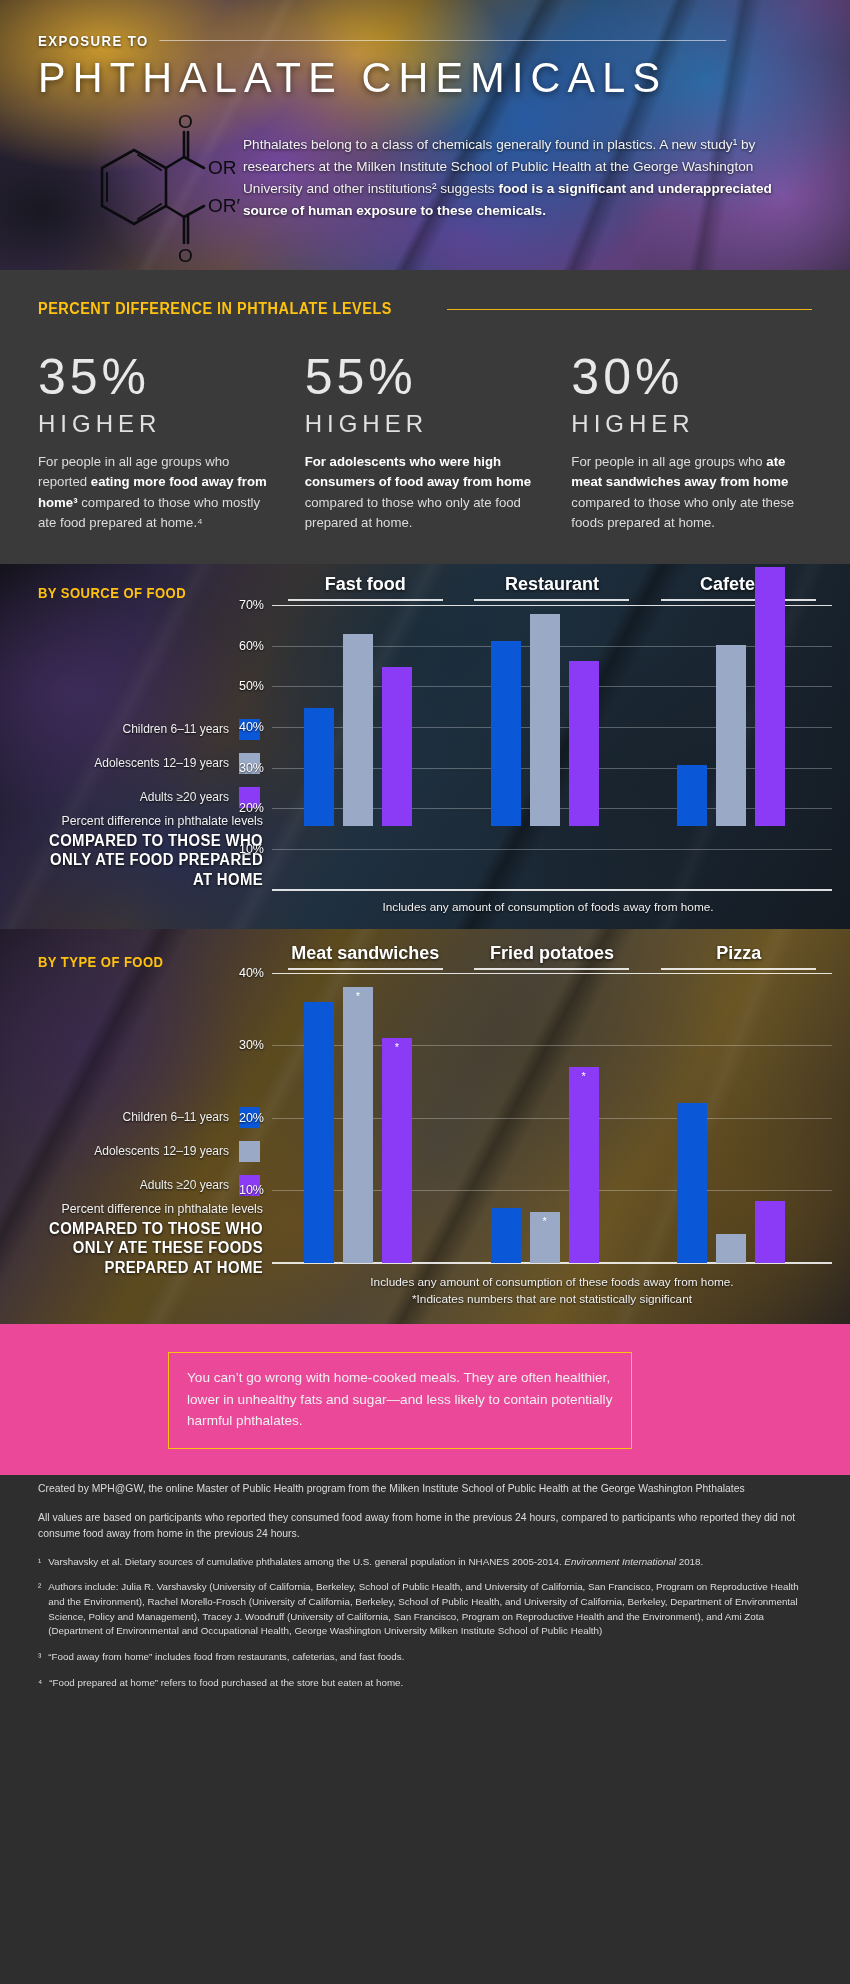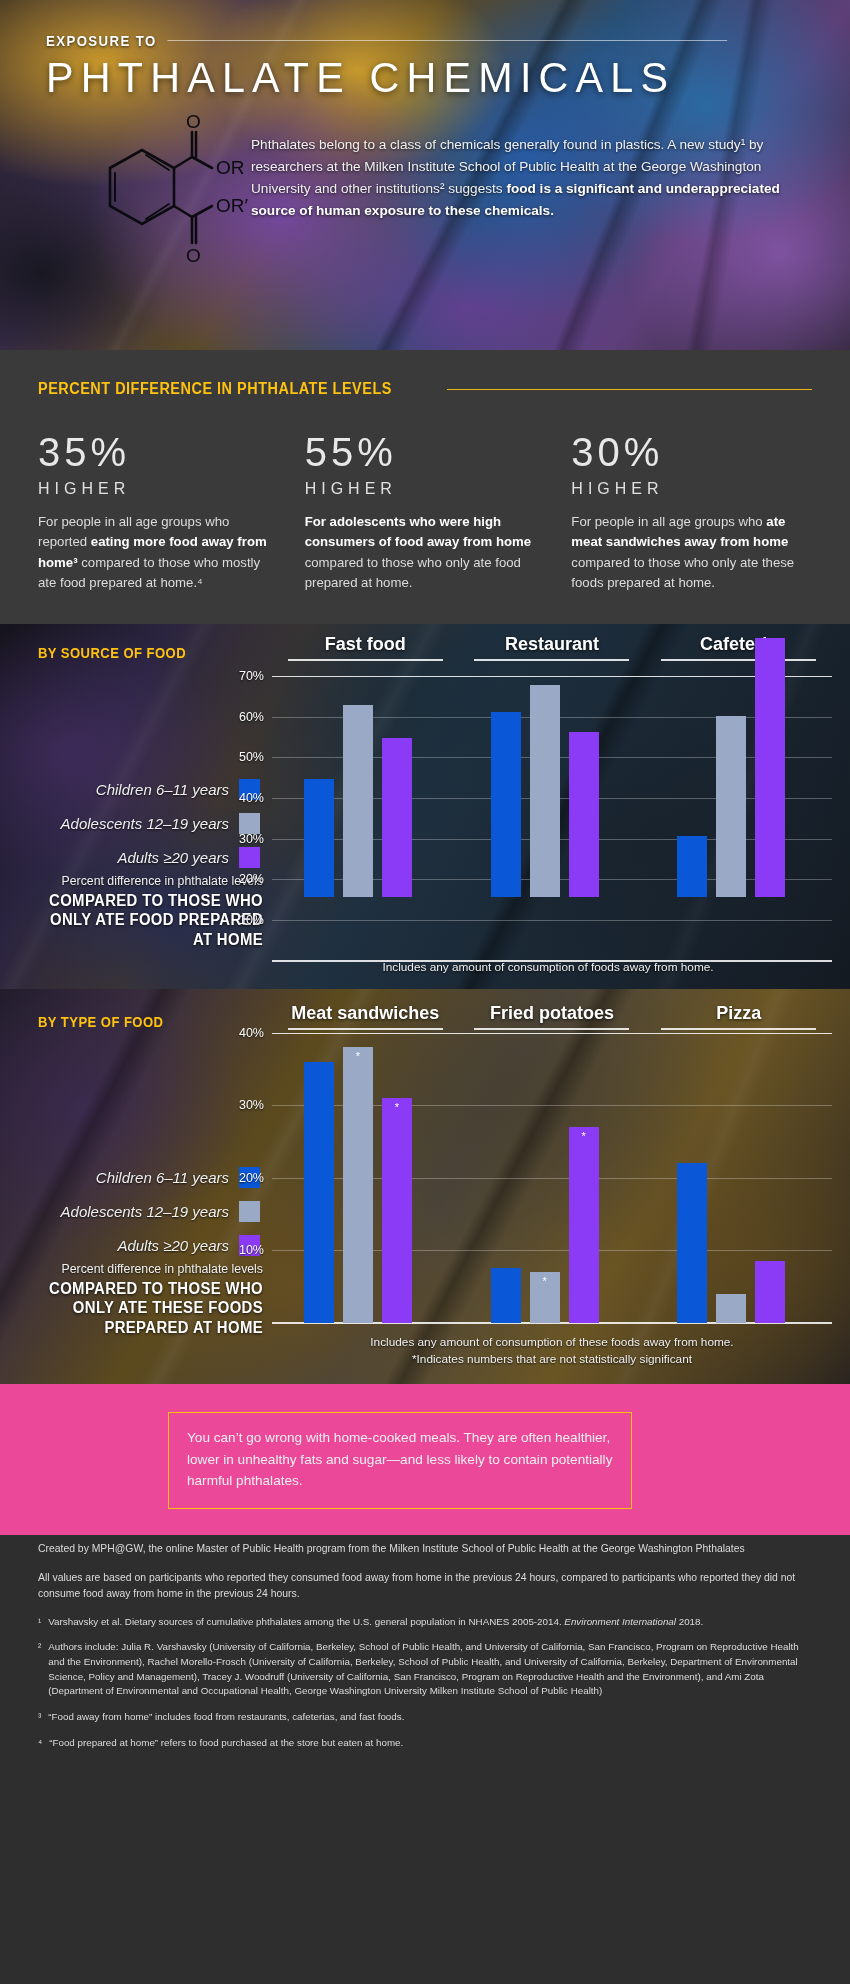--- a/index.html
+++ b/index.html
@@ -4,32 +4,31 @@
 <style>
   * { box-sizing: border-box; margin: 0; padding: 0; }
   html, body { background: #2e2e2e; }
   body {
     width: 850px; height: 1984px; position: relative; overflow: hidden;
     font-family: "Liberation Sans", sans-serif; color: #fff;
   }
 
   
   .header {
-    position: relative; height: 350px; overflow: hidden;
+    position: relative; height: 270px; overflow: hidden;
     background:
       radial-gradient(ellipse 340px 200px at 12% 18%, rgba(226,170,40,.85), transparent 62%),
       radial-gradient(ellipse 300px 240px at 33% 62%, rgba(120,70,185,.80), transparent 64%),
       radial-gradient(ellipse 250px 170px at 42% 20%, rgba(235,180,45,.75), transparent 60%),
       radial-gradient(ellipse 260px 260px at 62% 45%, rgba(40,95,175,.80), transparent 62%),
       radial-gradient(ellipse 280px 220px at 83% 30%, rgba(30,120,180,.72), transparent 62%),
       radial-gradient(ellipse 260px 230px at 92% 72%, rgba(150,95,190,.70), transparent 62%),
       radial-gradient(ellipse 300px 180px at 55% 88%, rgba(120,60,160,.65), transparent 62%),
       radial-gradient(ellipse 200px 160px at 5% 78%, rgba(22,22,30,.92), transparent 66%),
       linear-gradient(125deg, #1d1a24 0%, #3c2f4e 22%, #5b4a26 40%, #2a4a6e 58%, #5d3f77 78%, #2b2433 100%);
-    padding-left: 8px;
   }
   .header::after {
     content: ""; position: absolute; inset: 0;
     background:
       linear-gradient(118deg, transparent 28%, rgba(255,255,255,.045) 29%, transparent 30%),
       linear-gradient(118deg, transparent 54%, rgba(0,0,0,.30) 55%, transparent 57%),
       linear-gradient(112deg, transparent 70%, rgba(0,0,0,.28) 71%, transparent 73%),
       linear-gradient(100deg, transparent 82%, rgba(0,0,0,.25) 83%, transparent 85%);
   }
   .hdr-inner { position: relative; z-index: 3; padding: 32px 30px 0 38px; }
@@ -72,25 +71,25 @@
   .sec-head { display: flex; align-items: center; gap: 16px; }
   .sec-head .ttl {
     color: #ffc20e; font-weight: 700; font-size: 16px; letter-spacing: .6px;
     transform: scaleX(.9); transform-origin: left center; white-space: nowrap;
   }
   .sec-head .rule { flex: 1; height: 1px; background: #ffc20e; opacity: .9; }
 
   .pct-grid { display: flex; gap: 26px; margin-top: 34px; }
   .pct-col { flex: 1; }
   .pct-num {
-    font-size: 40px; font-weight: 300; letter-spacing: 4px; color: #e8e8e8;
+    font-size: 50px; font-weight: 300; letter-spacing: 4px; color: #e8e8e8;
     line-height: 1;
   }
   .pct-higher {
-    font-size: 16px; font-weight: 300; letter-spacing: 5px; color: #e0e0e0;
+    font-size: 24px; font-weight: 300; letter-spacing: 5px; color: #e0e0e0;
     margin-top: 8px;
   }
   .pct-text {
     margin-top: 14px; font-size: 13.2px; line-height: 1.55; color: #dcdcdc;
   }
   .pct-text b { color: #fff; font-weight: 700; }
 
   
   .chart-panel { position: relative; overflow: hidden; }
 
@@ -149,23 +148,22 @@
     height: 2px; background: rgba(255,255,255,.85); margin: 4px auto 0;
   }
 
   
   .legend { position: absolute; }
   .legend-row {
     display: flex; align-items: center; justify-content: flex-end; gap: 10px;
     margin-bottom: 13px;
   }
   .legend-row .lg-label {
-    font-size: 15px; color: #f0f0f0; white-space: nowrap;
+    font-size: 12px; color: #f0f0f0; white-space: nowrap;
     text-shadow: 0 1px 2px rgba(0,0,0,.8);
-    font-style: italic;
   }
   .legend-row .lg-swatch { width: 21px; height: 21px; flex: none; }
 
   
   .cap-block { position: absolute; text-align: right; }
   .cap-sub {
     font-size: 12.3px; color: #f2f2f2; font-weight: 400;
     text-shadow: 0 1px 2px rgba(0,0,0,.8);
   }
   .cap-main {
@@ -311,21 +309,21 @@
         </div>
         <div class="legend-row">
           <span class="lg-label">Adults ≥20 years</span>
           <span class="lg-swatch" style="background: rgb(139, 59, 245);"></span>
         </div>
       </div>
       <div class="cap-block" style="left: 18px; width: 245px; top: 250px;">
         <div class="cap-sub">Percent difference in phthalate levels</div>
         <div class="cap-main">COMPARED TO THOSE WHO ONLY ATE FOOD PREPARED AT HOME</div>
       </div>
-      <div class="plot" style="left: 272px; top: 52px; width: 560px; height: 221px; text-align: right;">
+      <div class="plot" style="left: 272px; top: 41px; width: 560px; height: 221px; text-align: right;">
         <div class="gridline" style="top: 0px; background: rgba(255, 255, 255, 0.85);">
           <span class="ytick">70%</span>
         </div>
         <div class="gridline" style="top: 40.7143px;">
           <span class="ytick">60%</span>
         </div>
         <div class="gridline" style="top: 81.4286px;">
           <span class="ytick">50%</span>
         </div>
         <div class="gridline" style="top: 122.143px;">

